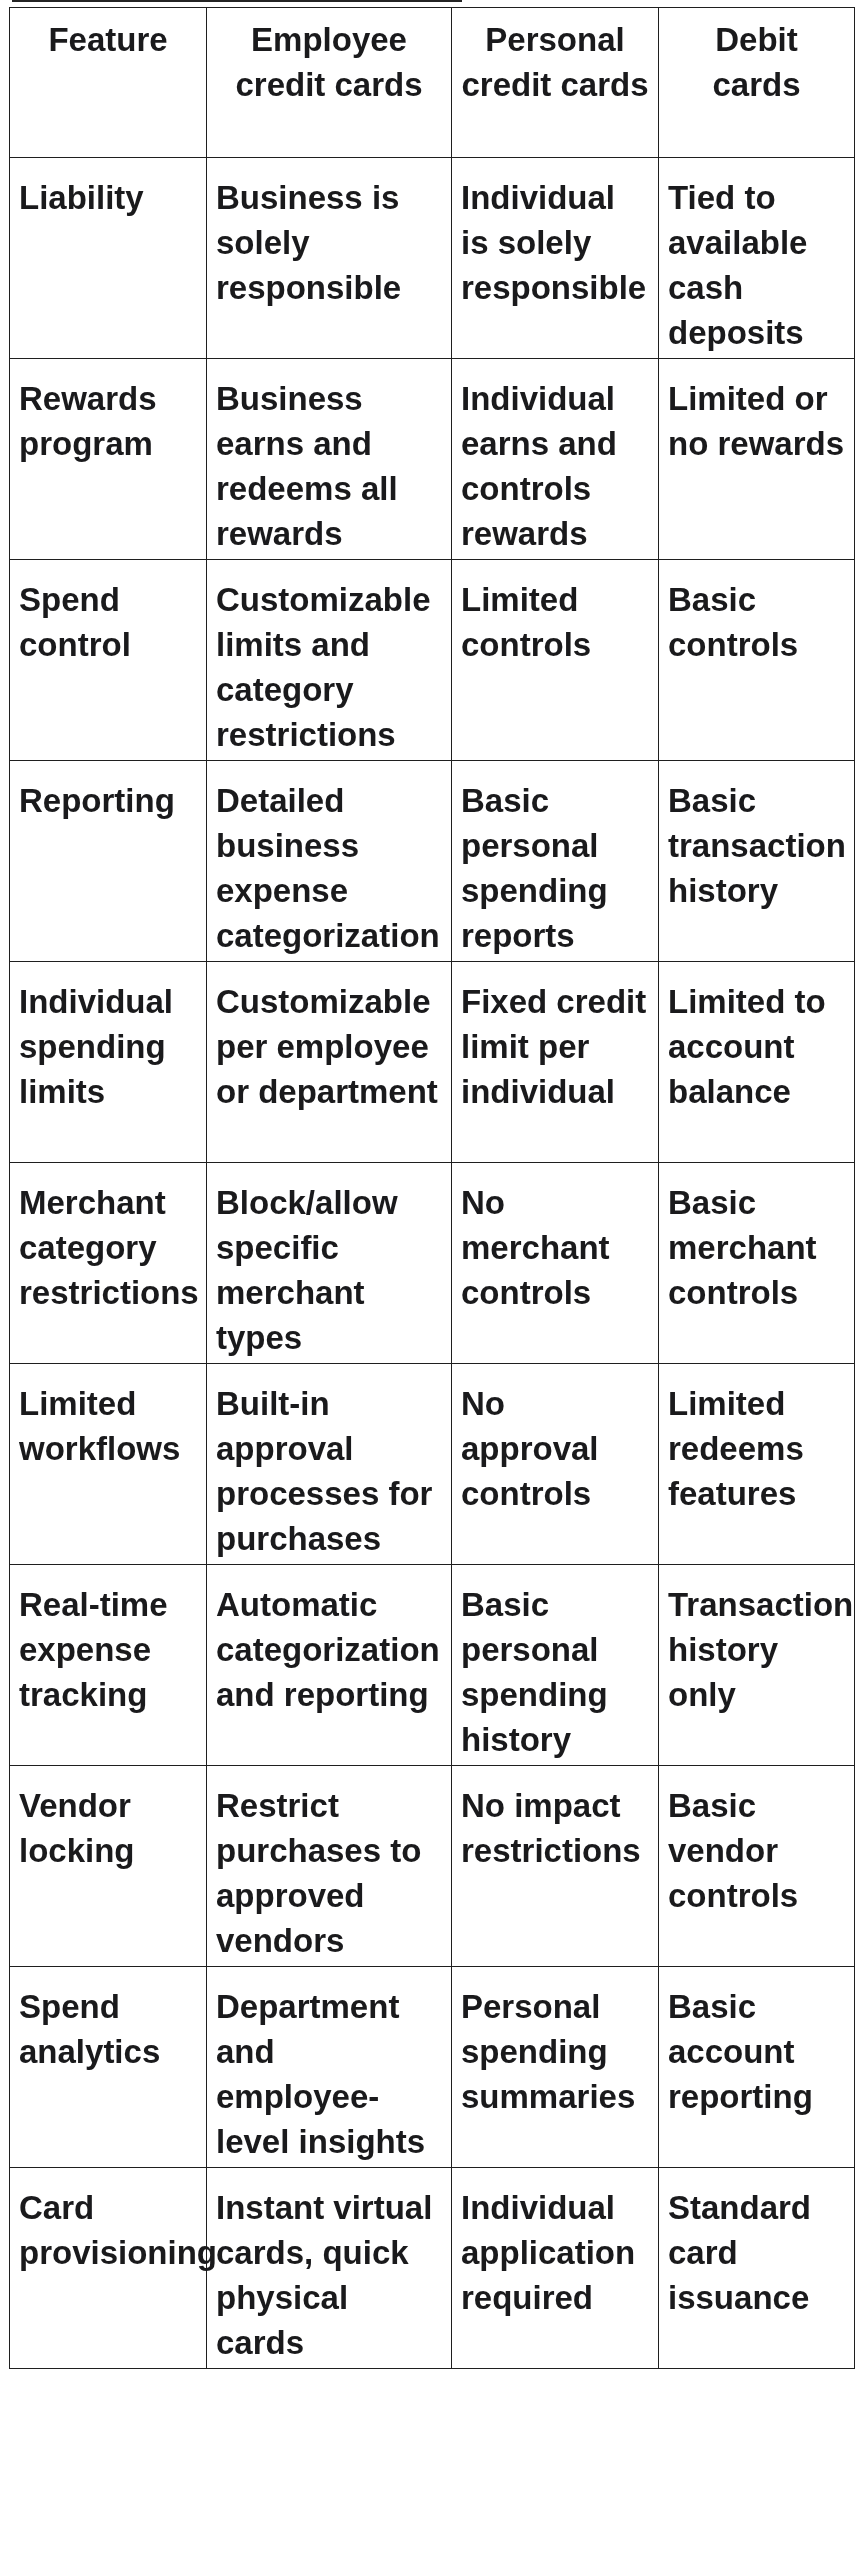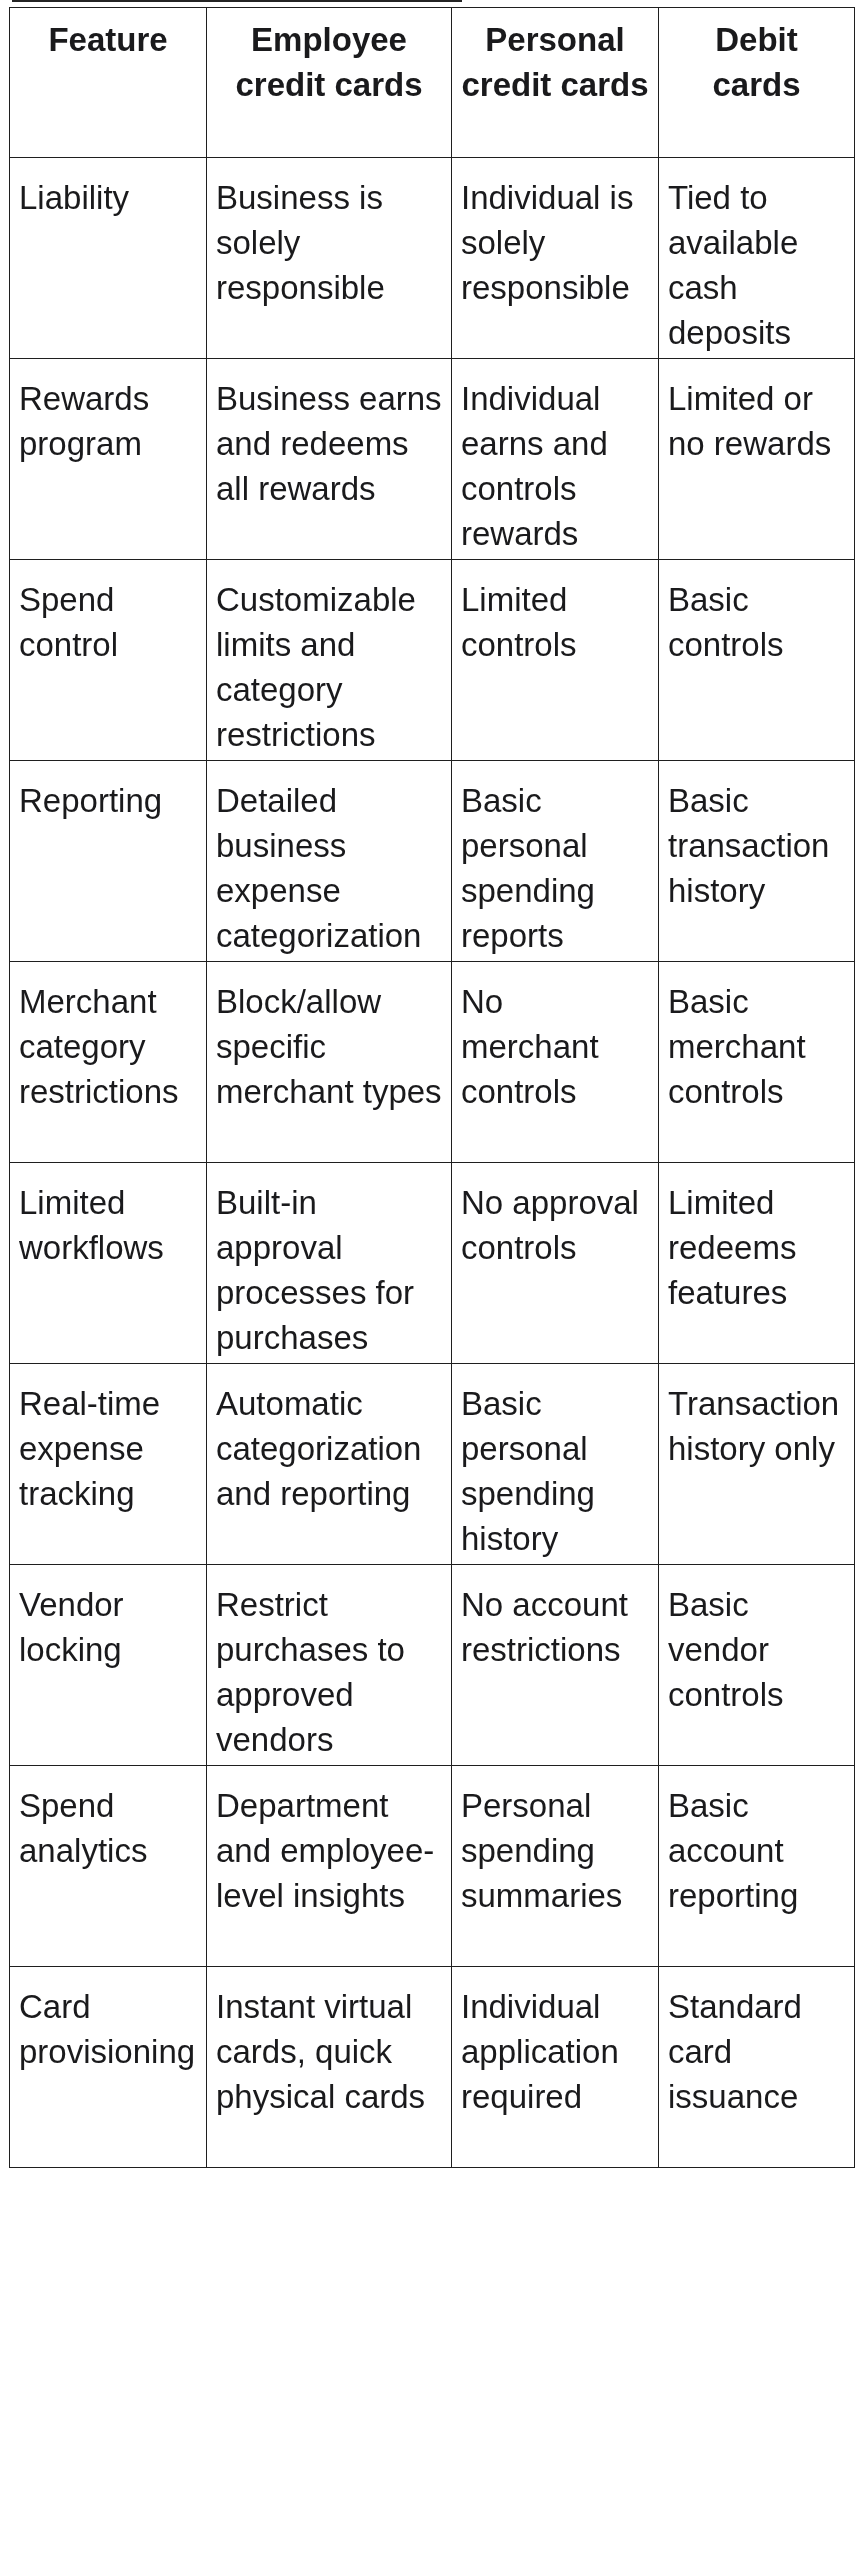--- a/index.html
+++ b/index.html
@@ -42,21 +42,21 @@
     background: #ffffff;
     word-wrap: normal;
   }
   th {
     font-weight: 700;
     text-align: center;
     padding-top: 8.4px;
     height: 140px;
   }
   td {
-    font-weight: 400;
+    font-weight: 700;
     text-align: left;
     height: 183px;
   }
 </style>
 </head>
 <body>
 
 <div class="top-artifact"></div>
 
 <table class="compare">
@@ -93,41 +93,47 @@
       <td>Limited controls</td>
       <td>Basic controls</td>
     </tr>
     <tr>
       <td>Reporting</td>
       <td>Detailed business expense categorization</td>
       <td>Basic personal spending reports</td>
       <td>Basic transaction history</td>
     </tr>
     <tr>
+      <td>Individual spending limits</td>
+      <td>Customizable per employee or department</td>
+      <td>Fixed credit limit per individual</td>
+      <td>Limited to account balance</td>
+    </tr>
+    <tr>
       <td>Merchant category restrictions</td>
       <td>Block/allow specific merchant types</td>
       <td>No merchant controls</td>
       <td>Basic merchant controls</td>
     </tr>
     <tr>
       <td>Limited workflows</td>
       <td>Built-in approval processes for purchases</td>
       <td>No approval controls</td>
       <td>Limited redeems features</td>
     </tr>
     <tr>
       <td>Real-time expense tracking</td>
       <td>Automatic categorization and reporting</td>
       <td>Basic personal spending history</td>
       <td>Transaction history only</td>
     </tr>
     <tr>
       <td>Vendor locking</td>
       <td>Restrict purchases to approved vendors</td>
-      <td>No account restrictions</td>
+      <td>No impact restrictions</td>
       <td>Basic vendor controls</td>
     </tr>
     <tr>
       <td>Spend analytics</td>
       <td>Department and employee-level insights</td>
       <td>Personal spending summaries</td>
       <td>Basic account reporting</td>
     </tr>
     <tr>
       <td>Card provisioning</td>

